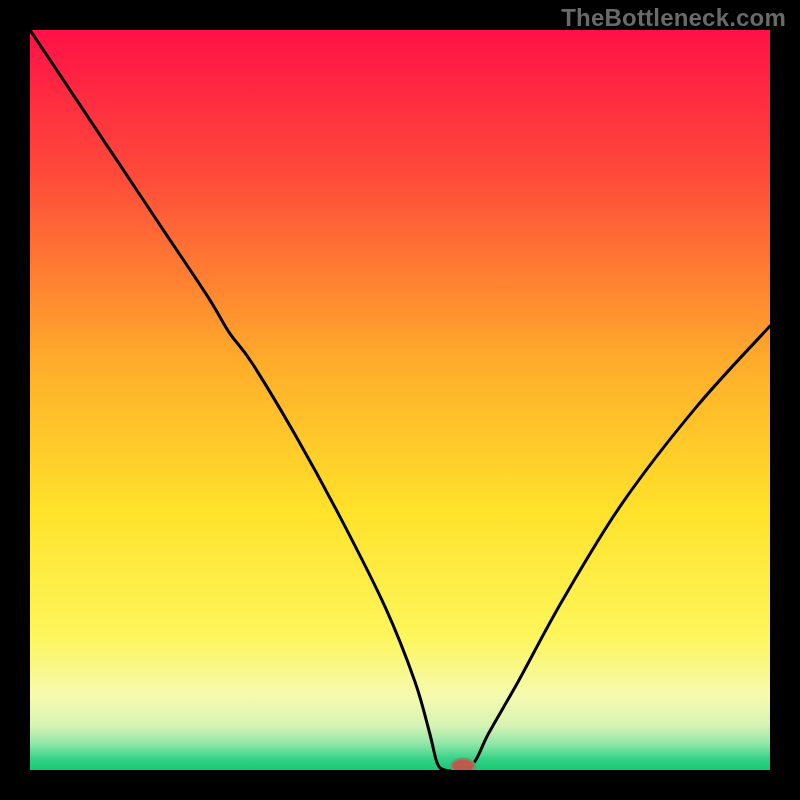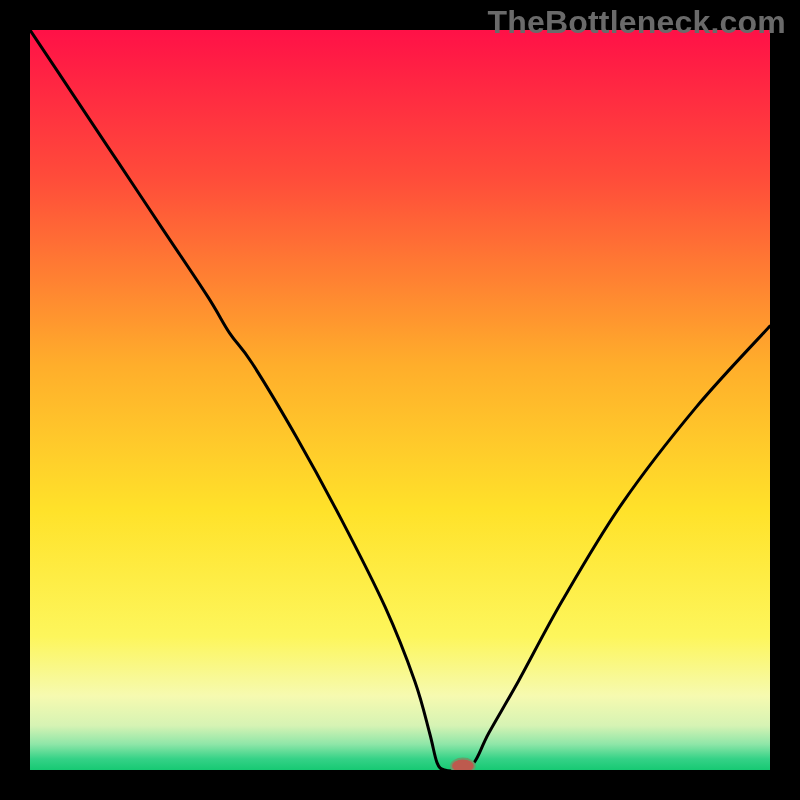--- a/index.html
+++ b/index.html
@@ -14,21 +14,21 @@
   .frame {
     position: relative;
     width: 800px;
     height: 800px;
     background: #000;
   }
   .watermark {
     position: absolute;
     top: 4px;
     right: 14px;
-    font-size: 32px;
+    font-size: 24px;
     font-weight: 600;
     color: #6a6a6a;
     letter-spacing: 0.2px;
     z-index: 10;
     margin-left: 32px;
   }
   .plot {
     position: absolute;
     left: 30px;
     top: 30px;

